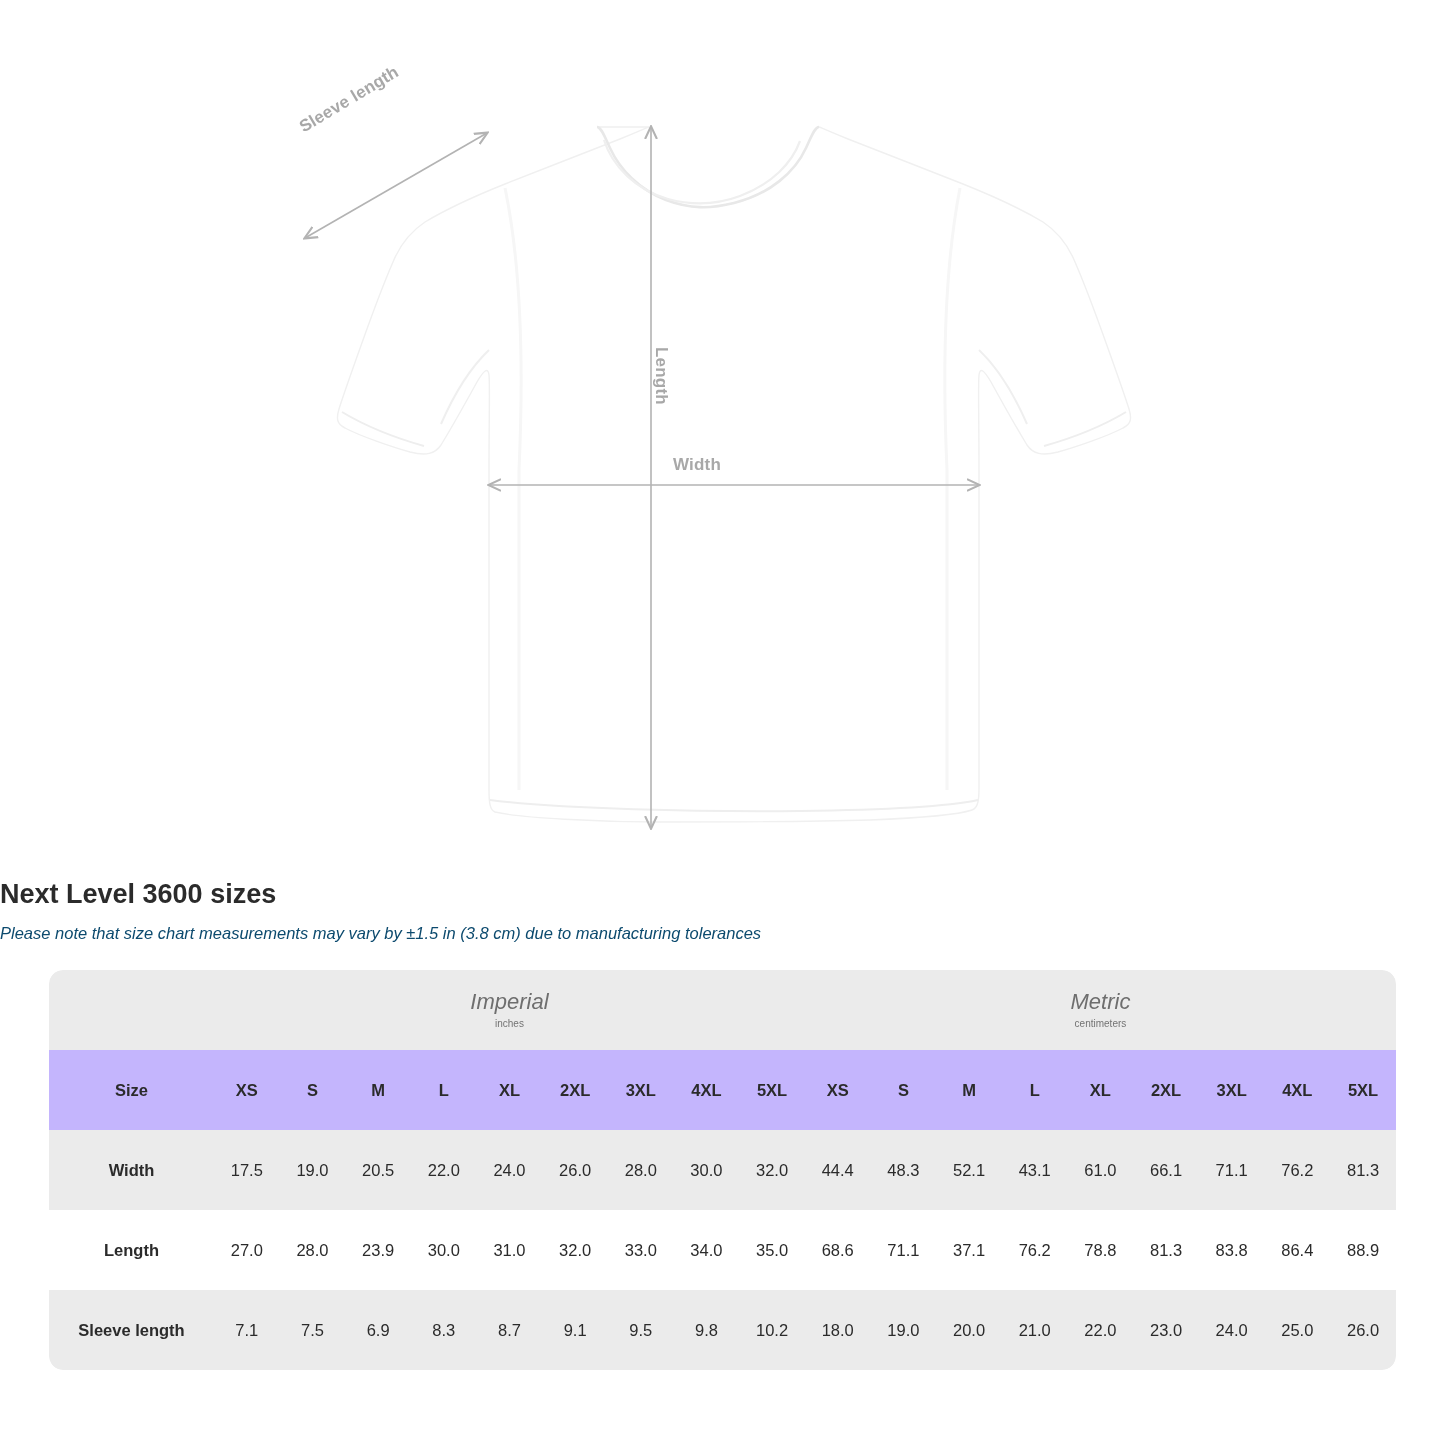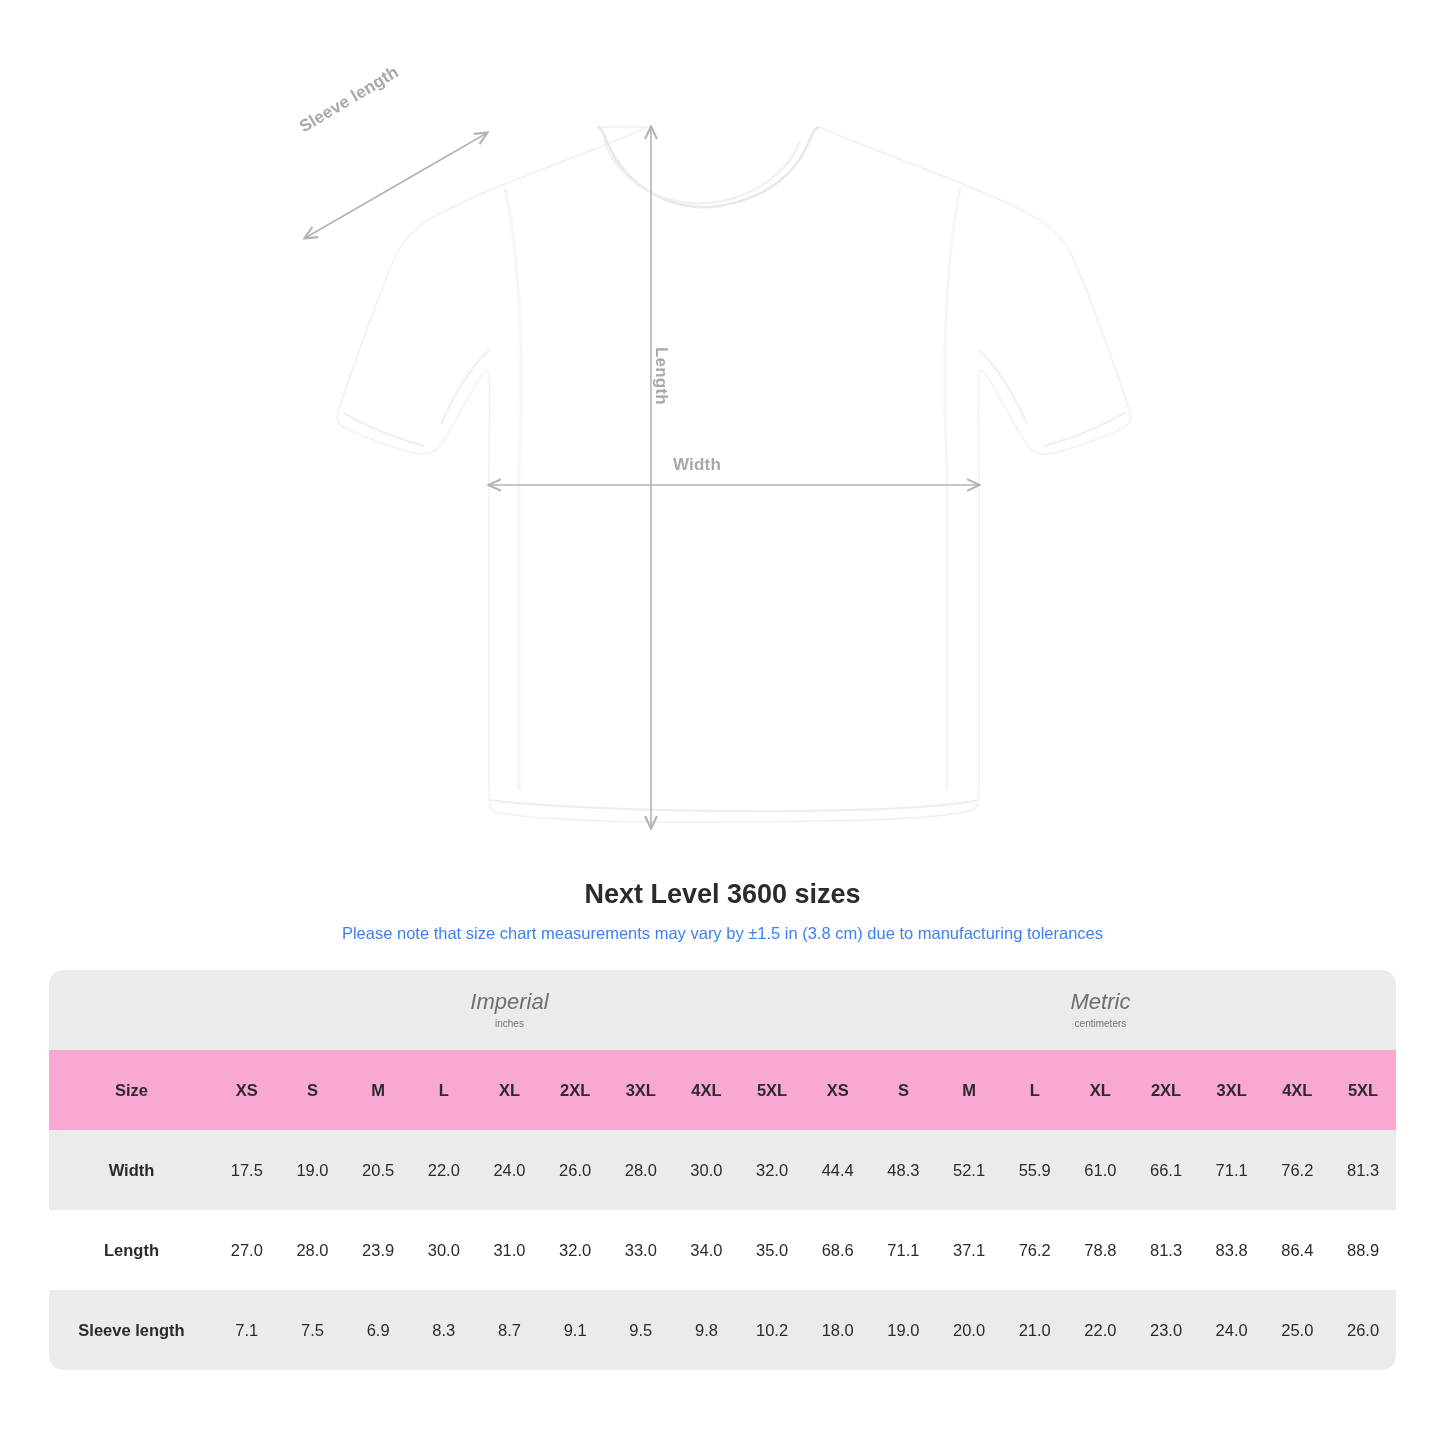--- a/index.html
+++ b/index.html
@@ -52,32 +52,32 @@
     text-orientation: mixed;
     font-size: 17px;
   }
   #width-label {
     left: 673px;
     top: 455px;
   }
 
   
   .title-block {
-    text-align: center;
     margin-top: 24px;
   }
   .chart-title {
     font-size: 27px;
     font-weight: bold;
     color: #2b2b2b;
     margin: 0;
   }
   .chart-note {
     font-size: 16.5px;
-    color: #3b82f6;
+    font-style: italic;
+    color: #0c4a6e;
     margin: 14px 0 0 0;
   }
 
   
   .table-wrap {
     margin: 27px 49px 0 49px;
     border-radius: 14px;
     overflow: hidden;
   }
   table.size-table {
@@ -110,21 +110,21 @@
     font-weight: normal;
     font-style: normal;
     line-height: 1.6;
   }
   .row-head {
     font-weight: bold;
     font-size: 17px;
   }
   tr.r-odd td { background: #ffffff; }
   tr.r-even td { background: #ebebeb; }
-  tr.r-head td { background: #f9a8d4; font-weight: bold; }
+  tr.r-head td { background: #c4b5fd; font-weight: bold; }
   tr.r-head td.col-size { font-weight: bold; }
   .col-label { width: 165px; }
   td.sz { font-weight: bold; font-size: 17px; }
   .corner-tl { border-top-left-radius: 14px; }
   .corner-tr { border-top-right-radius: 14px; }
   .corner-bl { border-bottom-left-radius: 14px; }
   .corner-br { border-bottom-right-radius: 14px; }
 </style>
 </head>
 <body>
@@ -263,21 +263,21 @@
           <td>20.5</td>
           <td>22.0</td>
           <td>24.0</td>
           <td>26.0</td>
           <td>28.0</td>
           <td>30.0</td>
           <td>32.0</td>
           <td>44.4</td>
           <td>48.3</td>
           <td>52.1</td>
-          <td>55.9</td>
+          <td>43.1</td>
           <td>61.0</td>
           <td>66.1</td>
           <td>71.1</td>
           <td>76.2</td>
           <td>81.3</td>
         </tr>
 
         <tr class="r-odd">
           <td class="row-head">Length</td>
           <td>27.0</td>

